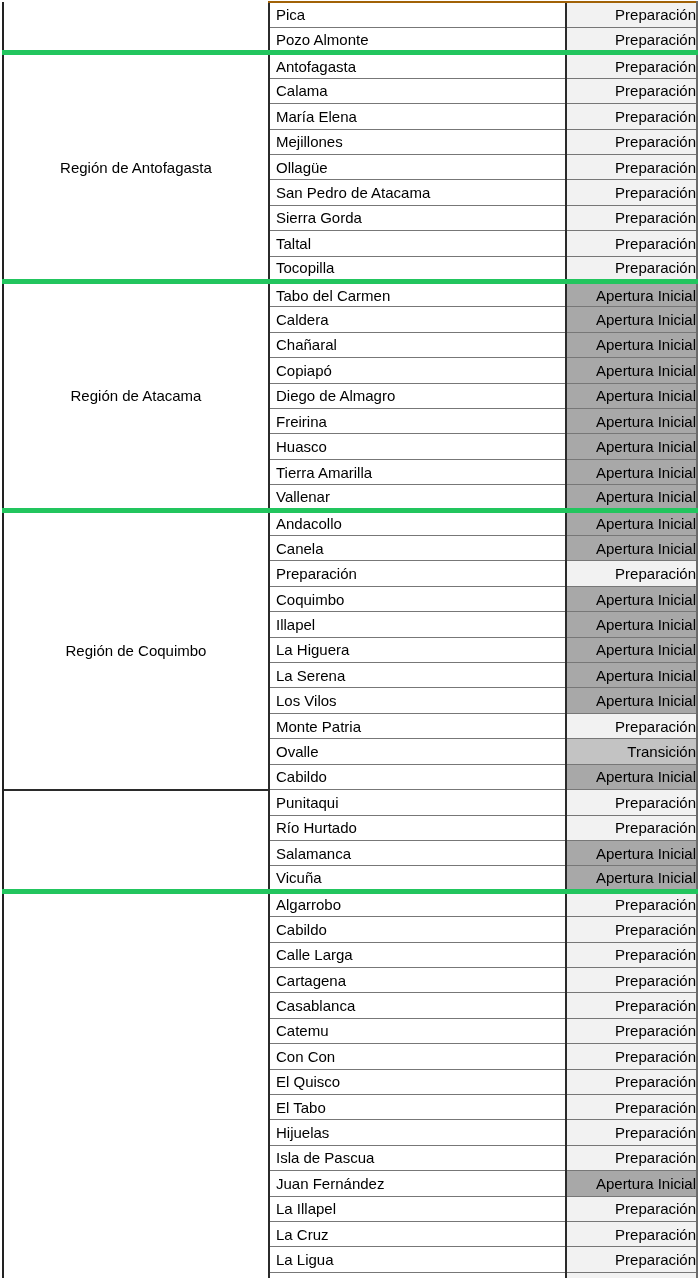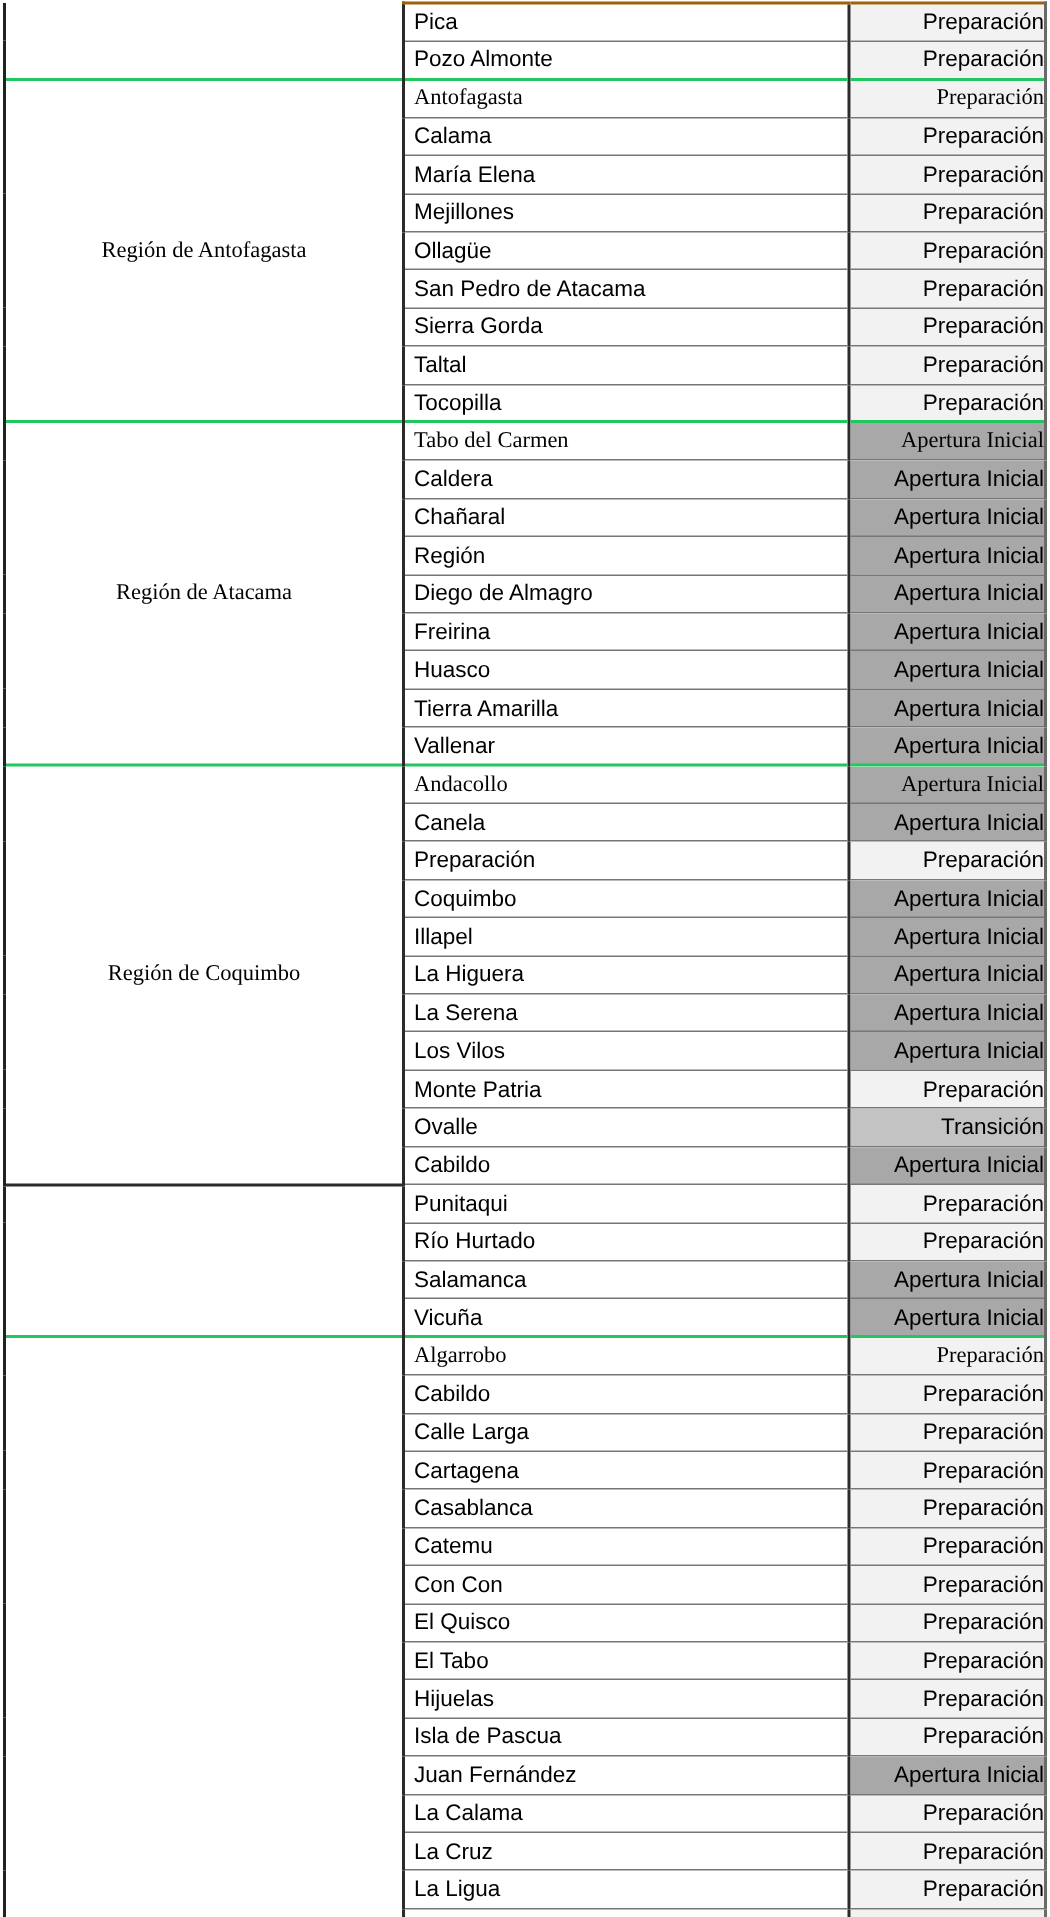--- a/index.html
+++ b/index.html
@@ -46,21 +46,21 @@
     vertical-align: middle;
   }
   td.status-cell {
     border-left: 2px solid #2b2b2b;
     border-right: 2px solid #6a6a6a;
     padding-left: 5px;
     vertical-align: middle;
     text-align: right;
   }
   
-  tr.sec-thick > td { border-top: 2px solid #22c55e; font-family: Liberation Serif, serif; }
+  tr.sec-thick > td { border-top: 5px solid #22c55e; }
   
   tr.sec-edge > td.commune-cell,
   tr.sec-edge > td.status-cell { border-top: 2px solid #a16207; }
   tr.sec-edge > td.region-cell { border-top: none; }
   
   tr.sec-split > td.region-cell { border-top: 2px solid #2b2b2b; }
   
   td.stub-status { background: #f2f2f2; }
   td.stub { border-bottom: none; }
 </style>
@@ -128,21 +128,21 @@
         </tr>
         <tr>
           <td class="commune-cell">Caldera</td>
           <td class="status-cell" style="background: rgb(168, 168, 168);">Apertura Inicial</td>
         </tr>
         <tr>
           <td class="commune-cell">Chañaral</td>
           <td class="status-cell" style="background: rgb(168, 168, 168);">Apertura Inicial</td>
         </tr>
         <tr>
-          <td class="commune-cell">Región</td>
+          <td class="commune-cell">Copiapó</td>
           <td class="status-cell" style="background: rgb(168, 168, 168);">Apertura Inicial</td>
         </tr>
         <tr>
           <td class="commune-cell">Diego de Almagro</td>
           <td class="status-cell" style="background: rgb(168, 168, 168);">Apertura Inicial</td>
         </tr>
         <tr>
           <td class="commune-cell">Freirina</td>
           <td class="status-cell" style="background: rgb(168, 168, 168);">Apertura Inicial</td>
         </tr>
@@ -263,21 +263,21 @@
         </tr>
         <tr>
           <td class="commune-cell">Isla de Pascua</td>
           <td class="status-cell" style="background: rgb(242, 242, 242);">Preparación</td>
         </tr>
         <tr>
           <td class="commune-cell">Juan Fernández</td>
           <td class="status-cell" style="background: rgb(168, 168, 168);">Apertura Inicial</td>
         </tr>
         <tr>
-          <td class="commune-cell">La Calama</td>
+          <td class="commune-cell">La Illapel</td>
           <td class="status-cell" style="background: rgb(242, 242, 242);">Preparación</td>
         </tr>
         <tr>
           <td class="commune-cell">La Cruz</td>
           <td class="status-cell" style="background: rgb(242, 242, 242);">Preparación</td>
         </tr>
         <tr>
           <td class="commune-cell">La Ligua</td>
           <td class="status-cell" style="background: rgb(242, 242, 242);">Preparación</td>
         </tr>

